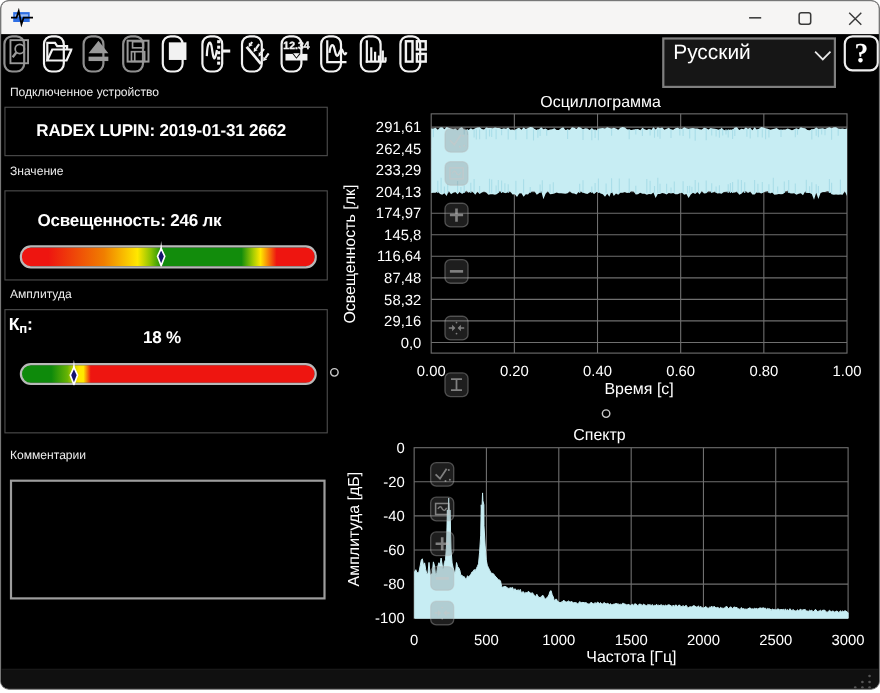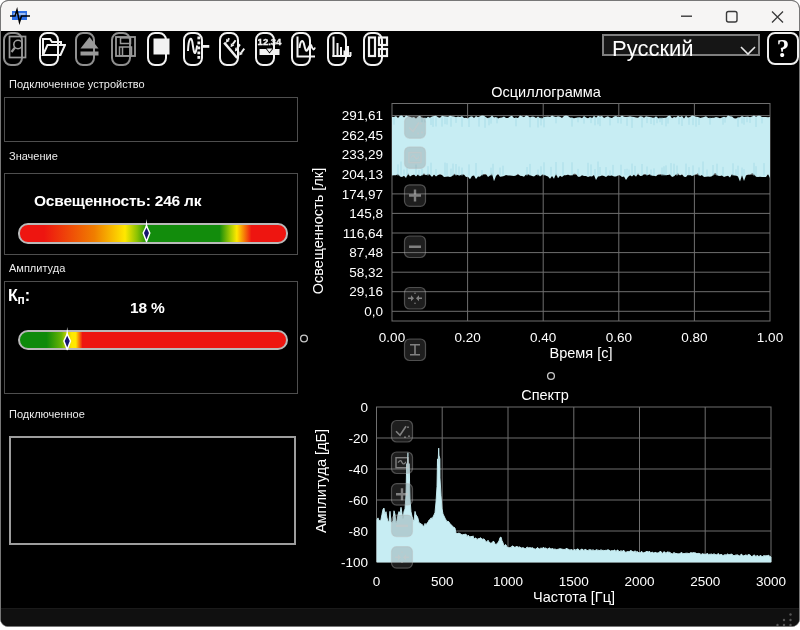--- a/index.html
+++ b/index.html
@@ -2,21 +2,21 @@
 <html><head><meta charset="utf-8"><style>
 *{margin:0;padding:0;box-sizing:border-box}
 body{width:800px;height:630px;background:#fff;font-family:"Liberation Sans",sans-serif;overflow:hidden;position:relative}
 #win{position:absolute;left:0;top:0;width:800px;height:627px;background:#000;border-radius:8px;overflow:hidden;border:1px solid #777}
 #titlebar{position:absolute;left:0;top:0;width:100%;height:30px;background:#f6f5f4}
 #title{position:absolute;left:31px;top:0;line-height:31px;font-size:11.5px;color:#191919}
 .wbtn{position:absolute;top:0;height:30px;width:46px}
 #statusbar{position:absolute;left:0;top:607px;width:100%;height:20px;background:#101010;border-top:1px solid #1a1a1a}
 .tbtn{position:absolute;top:31px;width:20px;height:34px;border:2px solid #f2f2f2;border-radius:8px;display:flex;align-items:center;justify-content:center;background:#000}
 .tbtn.dis{border-color:#8f8f8f}
-#combo{position:absolute;left:601px;top:33px;width:158px;height:22px;background:#161616;border:2px solid #7f7f7f;color:#fff;font-size:22px;line-height:26px;padding-left:8px}
+#combo{position:absolute;left:601px;top:33px;width:158px;height:46px;background:#161616;border:2px solid #7f7f7f;color:#fff;font-size:19px;line-height:26px;padding-left:8px}
 #helpbtn{position:absolute;left:766px;top:31px;width:32px;height:33px;border:2px solid #efefef;border-radius:8px;color:#fff;text-align:center;font-size:25px;font-weight:bold;line-height:29px;font-family:"Liberation Serif",serif}
 .lbl{position:absolute;color:#ececec;font-size:11px}
 .gbox{position:absolute;border:1px solid #4e4e4e}
 .btext{position:absolute;color:#fff;font-size:15.5px;font-weight:bold;white-space:nowrap;letter-spacing:-0.2px}
 .gbar{position:absolute;left:17px;width:270px;height:21px;border:2px solid #b9b9b9;border-radius:10px}
 svg{position:absolute;left:0;top:0}
 </style></head><body>
 <div id="win">
 <div id="titlebar">
  <svg width="22" height="18" style="left:9px;top:6px" viewBox="0 0 22 18">
@@ -121,33 +121,34 @@
       </svg>
     </div>
 <div id="combo">Русский<svg width="16" height="10" style="left:136px;top:10px" viewBox="0 0 16 10">
         <path d="M1,1 L8,8 L15,1" stroke="#e8e8e8" stroke-width="1.6" fill="none"></path>
       </svg></div>
 <div id="helpbtn">?</div>
 
 
 <div class="lbl" style="left:8px;top:77px">Подключенное устройство</div>
 <div class="gbox" style="left:3px;top:96px;width:294px;height:45px"></div>
+<div class="btext" style="left:32px;top:110px">RADEX LUPIN: 2019-01-31 2662</div>
 
 <div class="lbl" style="left:8px;top:149px">Значение</div>
 <div class="gbox" style="left:3px;top:172px;width:294px;height:82px"></div>
 <div class="btext" style="left:33px;top:191px">Освещенность: 246 лк</div>
 <div class="gbar" style="top:222px;background:linear-gradient(to right,#ee1510 0%,#ee1510 9%,#f07e00 28%,#ffe800 39.5%,#8bc303 44%,#128c0c 48%,#128c0c 75%,#a5cc02 79%,#ffe800 81.5%,#ee1510 87%,#ee1510 100%)"></div>
 
 <div class="lbl" style="left:8px;top:261px">Амплитуда</div>
 <div class="gbox" style="left:3px;top:280px;width:294px;height:113px"></div>
 <div class="btext" style="left:7px;top:286px;font-size:16px">К<span style="font-size:12px;vertical-align:-3px">п</span>:</div>
 <div class="btext" style="left:129px;top:298px">18 %</div>
 <div class="gbar" style="top:329px;height:20px;background:linear-gradient(to right,#0e8a0b 0%,#0e8a0b 10%,#66b305 15.5%,#d8d800 18%,#ffe800 19.5%,#ffe800 21%,#ee1510 23.5%,#ee1510 100%)"></div>
 
-<div class="lbl" style="left:8px;top:407px">Подключенное</div>
+<div class="lbl" style="left:8px;top:407px">Комментарии</div>
 <div class="gbox" style="left:8px;top:435px;width:287px;height:109px;border:2px solid #9d9d9d"></div>
 
 
 <svg id="charts" width="800" height="630" viewBox="0 0 800 630">
 <rect x="391" y="102.5" width="378" height="217.5" fill="none" stroke="#6f6f6f" stroke-width="1"></rect>\n<path d="M391,114.6H769M391,134.2H769M391,153.7H769M391,173.3H769M391,192.9H769M391,212.4H769M391,232.0H769M391,251.6H769M391,271.2H769M391,290.7H769M391,310.3H769M466.6,102.5V320M542.2,102.5V320M617.8,102.5V320M693.4,102.5V320" stroke="#6f6f6f" stroke-width="1" fill="none"></path>\n<path d="M391,115.9L393,115.9L395,115.1L397,116.9L399,114.8L401,114.6L403,116.5L405,114.5L407,115.2L409,115.8L411,116.4L413,115.9L415,117.5L417,115.4L419,114.7L421,117L423,117L425,117.2L427,115.7L429,116.8L431,115.5L433,114.9L435,114.7L437,116.2L439,116.7L441,114.8L443,115.3L445,115.4L447,115.7L449,114.8L451,115.3L453,115.4L455,116.2L457,115.6L459,116L461,115L463,117L465,116.7L467,117.4L469,115.8L471,115.2L473,117L475,115L477,116.2L479,115.3L481,114.5L483,114.7L485,116.2L487,117.2L489,116.6L491,114.6L493,116.6L495,115.9L497,117.5L499,116.7L501,116.6L503,115.6L505,117.1L507,117.1L509,115.6L511,114.7L513,117.1L515,116.7L517,117L519,114.6L521,115.2L523,116.3L525,114.5L527,115.1L529,116.5L531,115.5L533,115.8L535,117.1L537,115.4L539,117L541,117.4L543,115.9L545,115.7L547,115.4L549,115.9L551,114.6L553,115.4L555,115.9L557,115.2L559,115.8L561,116.9L563,115.1L565,114.5L567,115L569,116.6L571,116.8L573,117.2L575,116.7L577,116.4L579,116.2L581,117.3L583,115.1L585,116.4L587,117.2L589,116.1L591,117.2L593,114.7L595,116.8L597,114.7L599,115.5L601,114.9L603,117L605,116L607,115.2L609,116.7L611,117L613,115.6L615,115.1L617,116.1L619,116.1L621,114.6L623,115.7L625,116L627,115.7L629,115.3L631,115.8L633,115.9L635,116.4L637,116.8L639,115.2L641,115.6L643,116.7L645,115.3L647,115.8L649,116.1L651,116.4L653,117.1L655,115.2L657,117.2L659,117.3L661,117.2L663,116.7L665,117L667,114.9L669,114.6L671,117.2L673,116L675,116.6L677,114.8L679,116L681,115.1L683,117.5L685,114.7L687,116.8L689,116L691,114.5L693,115L695,115.7L697,116L699,116.9L701,116.4L703,116L705,115.3L707,116.8L709,117.2L711,116.8L713,116.7L715,115.9L717,116.4L719,117.3L721,116.5L723,115.7L725,116.6L727,114.6L729,115.3L731,115.6L733,117.2L735,117.4L737,116.4L739,116.3L741,115L743,116L745,115.8L747,115.6L749,116.2L751,115.4L753,114.6L755,115.7L757,114.7L759,114.7L761,115.9L763,116.1L765,115.9L767,116.3L769,115.9L769,177.1L767,172.9L765,176L763,175.9L761,176L759,175.8L757,176.1L755,175.7L753,173.1L751,172.6L749,173.5L747,173.5L745,174.4L743,180L741,174.2L739,180.5L737,175.4L735,174.5L733,174.5L731,172.9L729,176.6L727,174.7L725,175.2L723,176.1L721,174.6L719,174.9L717,174.7L715,172.5L713,172.8L711,175.3L709,175.7L707,175.4L705,175.8L703,176L701,174L699,175L697,172.6L695,173.2L693,174.1L691,175L689,174L687,173.7L685,175.9L683,175.8L681,173.2L679,174.5L677,172.6L675,173.2L673,175.2L671,176L669,173.2L667,174L665,174L663,173.4L661,173L659,173.3L657,173.6L655,175.2L653,174.7L651,174.8L649,173.1L647,173.9L645,173.2L643,172.9L641,174.7L639,175L637,172.6L635,175.8L633,173.6L631,175.4L629,174.2L627,175.9L625,178.9L623,175.4L621,176L619,174.3L617,174.6L615,175.6L613,175.5L611,174.5L609,174.8L607,174.4L605,175.9L603,175L601,174.4L599,175.3L597,175.4L595,179.1L593,174.1L591,175.6L589,175.3L587,176L585,175.1L583,175.1L581,174.2L579,175.7L577,175.8L575,173L573,172.8L571,173.9L569,174.4L567,173.5L565,174.2L563,174.2L561,176L559,174.8L557,177.2L555,172.6L553,177.8L551,175.1L549,177.8L547,175.5L545,174.8L543,173.5L541,173.5L539,175.6L537,173L535,173.9L533,175.4L531,174.9L529,174.1L527,173.1L525,173.6L523,175.8L521,175L519,174.7L517,172.8L515,174.6L513,175.1L511,174.8L509,174.6L507,174.6L505,174L503,175L501,175.4L499,175.7L497,172.8L495,175.1L493,180.2L491,172.6L489,174.6L487,176L485,173L483,173.1L481,173.5L479,175.8L477,175.6L475,177.9L473,174.6L471,175L469,178.2L467,175.7L465,175.9L463,173.4L461,173.1L459,174.6L457,174.1L455,173.4L453,172.8L451,175.3L449,176.1L447,175.6L445,175.7L443,176L441,174L439,173L437,174.1L435,175.4L433,173.4L431,176L429,173.5L427,172.8L425,174.2L423,172.5L421,173.9L419,175.3L417,173.3L415,175.5L413,173.5L411,174.3L409,175.5L407,172.6L405,177.1L403,174.7L401,176L399,175.4L397,172.8L395,174.3L393,174.3L391,174.5Z" fill="#c7edf3"></path>\n<path d="M393,116.5V123.7M397,163.4V174.5M400,160.5V174.5M403,168.5V174.5M406,166.3V174.5M415,163.6V174.5M418,169V174.5M421,116.5V121.2M421,167.5V174.5M424,116.5V121.5M427,165.2V174.5M430,116.5V124M430,161.7V174.5M432,116.5V125.9M435,116.5V125.5M435,168.1V174.5M441,116.5V125.6M444,116.5V123.2M444,161.6V174.5M446,116.5V123.6M446,162.2V174.5M450,116.5V125.7M450,167.6V174.5M452,162.6V174.5M455,116.5V121.9M455,163V174.5M458,165.5V174.5M461,116.5V125.8M461,166.6V174.5M468,116.5V126M468,163.4V174.5M475,162V174.5M478,116.5V125.6M481,169V174.5M484,116.5V126.8M488,116.5V124.3M490,116.5V122.6M490,166.7V174.5M492,162.8V174.5M496,116.5V122.3M499,166.5V174.5M502,164.7V174.5M515,116.5V125.3M526,166V174.5M529,116.5V126.3M529,162.9V174.5M537,116.5V126.5M537,168.5V174.5M540,116.5V124.5M540,165.3V174.5M543,116.5V126.4M543,161.3V174.5M550,165.9V174.5M555,116.5V122.3M555,161V174.5M562,161.2V174.5M571,116.5V125.6M571,161.3V174.5M577,116.5V121.3M577,167.9V174.5M583,116.5V122.6M587,161.8V174.5M590,116.5V122.1M590,163.4V174.5M594,116.5V124.3M594,168.1V174.5M597,116.5V123.4M597,160.5V174.5M599,116.5V125.1M599,166V174.5M605,166.1V174.5M609,116.5V124.4M609,169.4V174.5M612,163.9V174.5M617,116.5V122.2M620,116.5V122.6M620,163.7V174.5M624,168.2V174.5M626,116.5V124.8M626,167.8V174.5M628,168.7V174.5M631,116.5V126.9M631,162.6V174.5M634,164.9V174.5M641,116.5V126.5M641,163V174.5M646,116.5V122.1M646,165.5V174.5M650,116.5V123M650,168.6V174.5M653,116.5V124.2M653,167.4V174.5M656,116.5V122.2M659,116.5V121.2M661,116.5V123.9M661,166.5V174.5M663,165.3V174.5M665,116.5V125.4M665,164.4V174.5M667,116.5V122.6M670,162.1V174.5M673,162.7V174.5M676,164.6V174.5M678,116.5V123.4M681,116.5V125M685,162.6V174.5M688,116.5V123.8M688,166V174.5M692,116.5V124.1M692,164.4V174.5M695,116.5V125.7M698,116.5V124M698,166.4V174.5M702,160.5V174.5M706,168.5V174.5M709,116.5V123.6M712,164V174.5M716,162.7V174.5M722,116.5V123.7M722,165.9V174.5M724,116.5V121.6M732,162.3V174.5M735,168.4V174.5M737,116.5V125.8M737,164.7V174.5M741,116.5V122.5M741,166.6V174.5M743,116.5V123.7M743,168.2V174.5M746,116.5V121.2M749,116.5V121.9M753,161.8V174.5M755,116.5V126M755,165.2V174.5M761,116.5V122.4M763,162.1V174.5" stroke="#a9dde8" stroke-width="1" fill="none"></path>\n<text x="545" y="96" font-size="14.5" fill="#fff" text-anchor="middle">Осциллограмма</text>\n<text x="382" y="119.3" font-size="13.5" fill="#fff" text-anchor="end">291,61</text>\n<text x="382" y="138.9" font-size="13.5" fill="#fff" text-anchor="end">262,45</text>\n<text x="382" y="158.4" font-size="13.5" fill="#fff" text-anchor="end">233,29</text>\n<text x="382" y="178.0" font-size="13.5" fill="#fff" text-anchor="end">204,13</text>\n<text x="382" y="197.6" font-size="13.5" fill="#fff" text-anchor="end">174,97</text>\n<text x="382" y="217.1" font-size="13.5" fill="#fff" text-anchor="end">145,8</text>\n<text x="382" y="236.7" font-size="13.5" fill="#fff" text-anchor="end">116,64</text>\n<text x="382" y="256.3" font-size="13.5" fill="#fff" text-anchor="end">87,48</text>\n<text x="382" y="275.9" font-size="13.5" fill="#fff" text-anchor="end">58,32</text>\n<text x="382" y="295.4" font-size="13.5" fill="#fff" text-anchor="end">29,16</text>\n<text x="382" y="315.0" font-size="13.5" fill="#fff" text-anchor="end">0,0</text>\n<text x="391.0" y="341" font-size="13.5" fill="#fff" text-anchor="middle">0.00</text>\n<text x="466.6" y="341" font-size="13.5" fill="#fff" text-anchor="middle">0.20</text>\n<text x="542.2" y="341" font-size="13.5" fill="#fff" text-anchor="middle">0.40</text>\n<text x="617.8" y="341" font-size="13.5" fill="#fff" text-anchor="middle">0.60</text>\n<text x="693.4" y="341" font-size="13.5" fill="#fff" text-anchor="middle">0.80</text>\n<text x="769.0" y="341" font-size="13.5" fill="#fff" text-anchor="middle">1.00</text>\n<text x="580" y="357" font-size="14.5" fill="#fff" text-anchor="middle">Время [с]</text>\n<text x="322" y="230" font-size="14.5" fill="#fff" text-anchor="middle" transform="rotate(-90 322 230)">Освещенность [лк]</text>\n<g>
         <rect x="403.5" y="115.8" width="21" height="21.5" rx="5" fill="rgba(115,115,115,0.26)" stroke="rgba(185,185,185,0.38)" stroke-width="1.2"></rect>
         <path d="M408.0,126.5 L412.0,130.5 L418.0,121.5" stroke="rgba(200,200,200,0.58)" stroke-width="1.6" fill="none"></path>
         <circle cx="420.0" cy="122.5" r="0.9" fill="rgba(200,200,200,0.58)"></circle>
         <circle cx="417.0" cy="132.5" r="0.9" fill="rgba(200,200,200,0.58)"></circle>
         <circle cx="421.0" cy="131.5" r="0.9" fill="rgba(200,200,200,0.58)"></circle>

